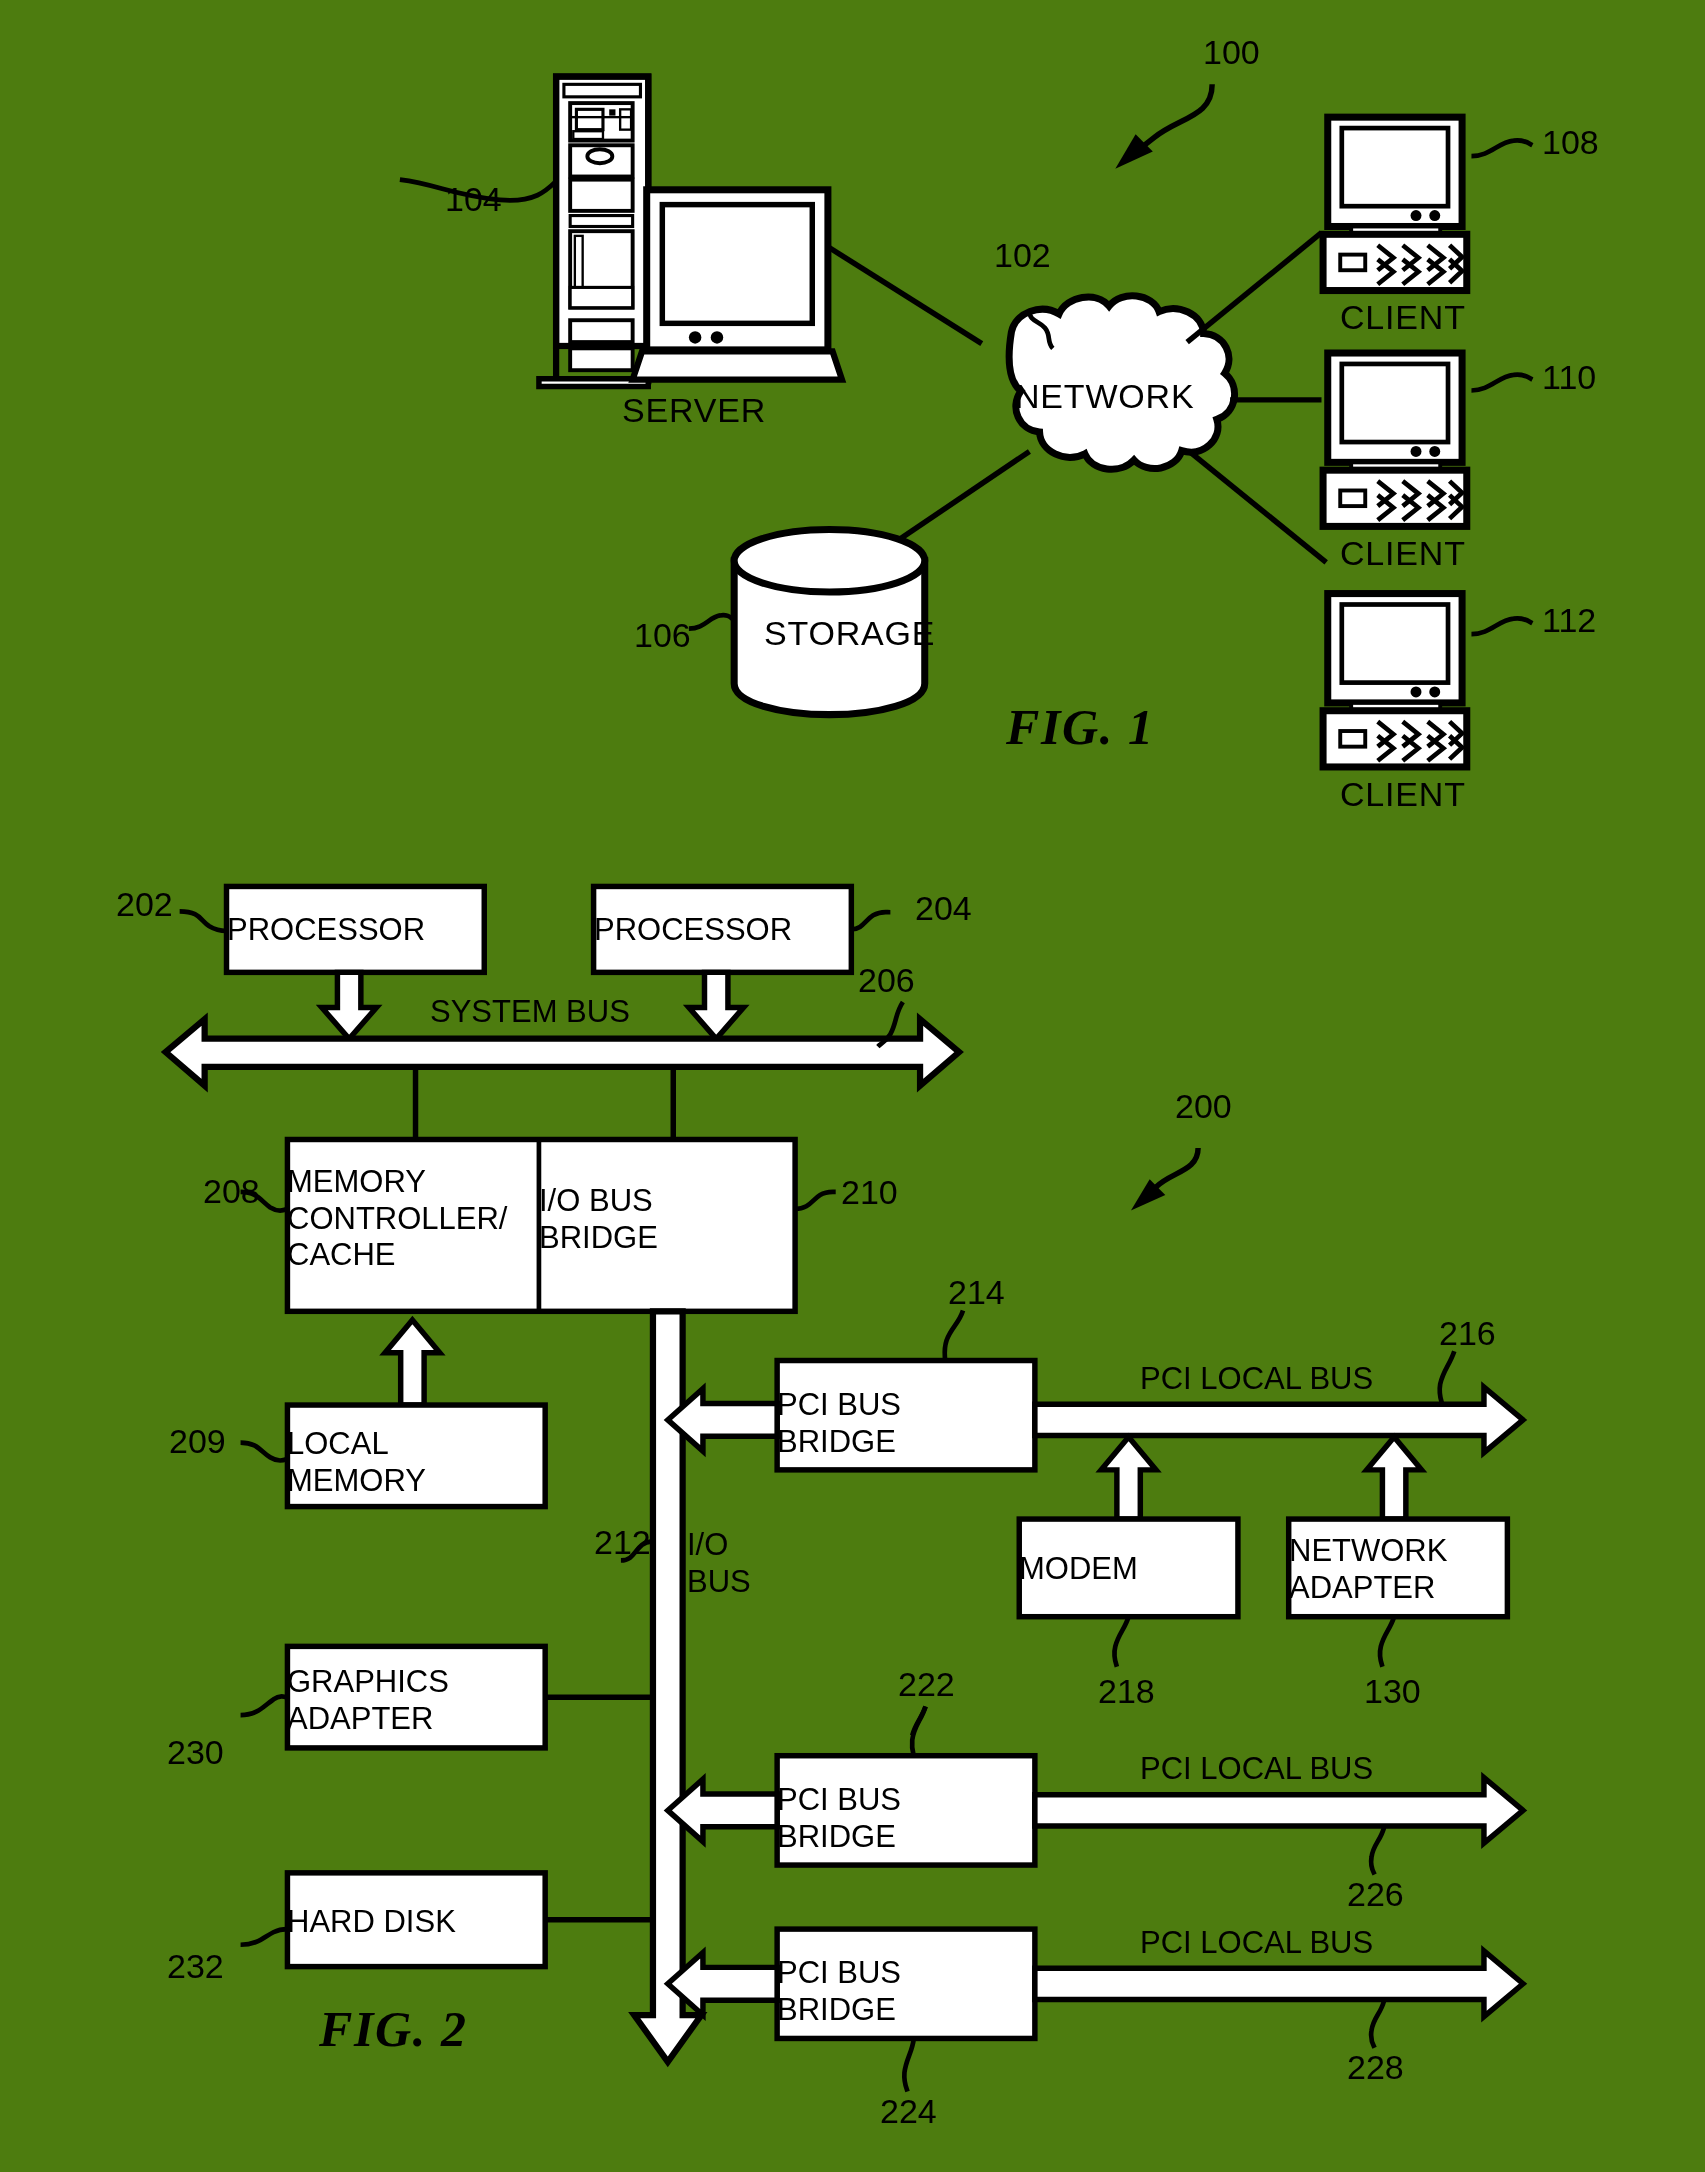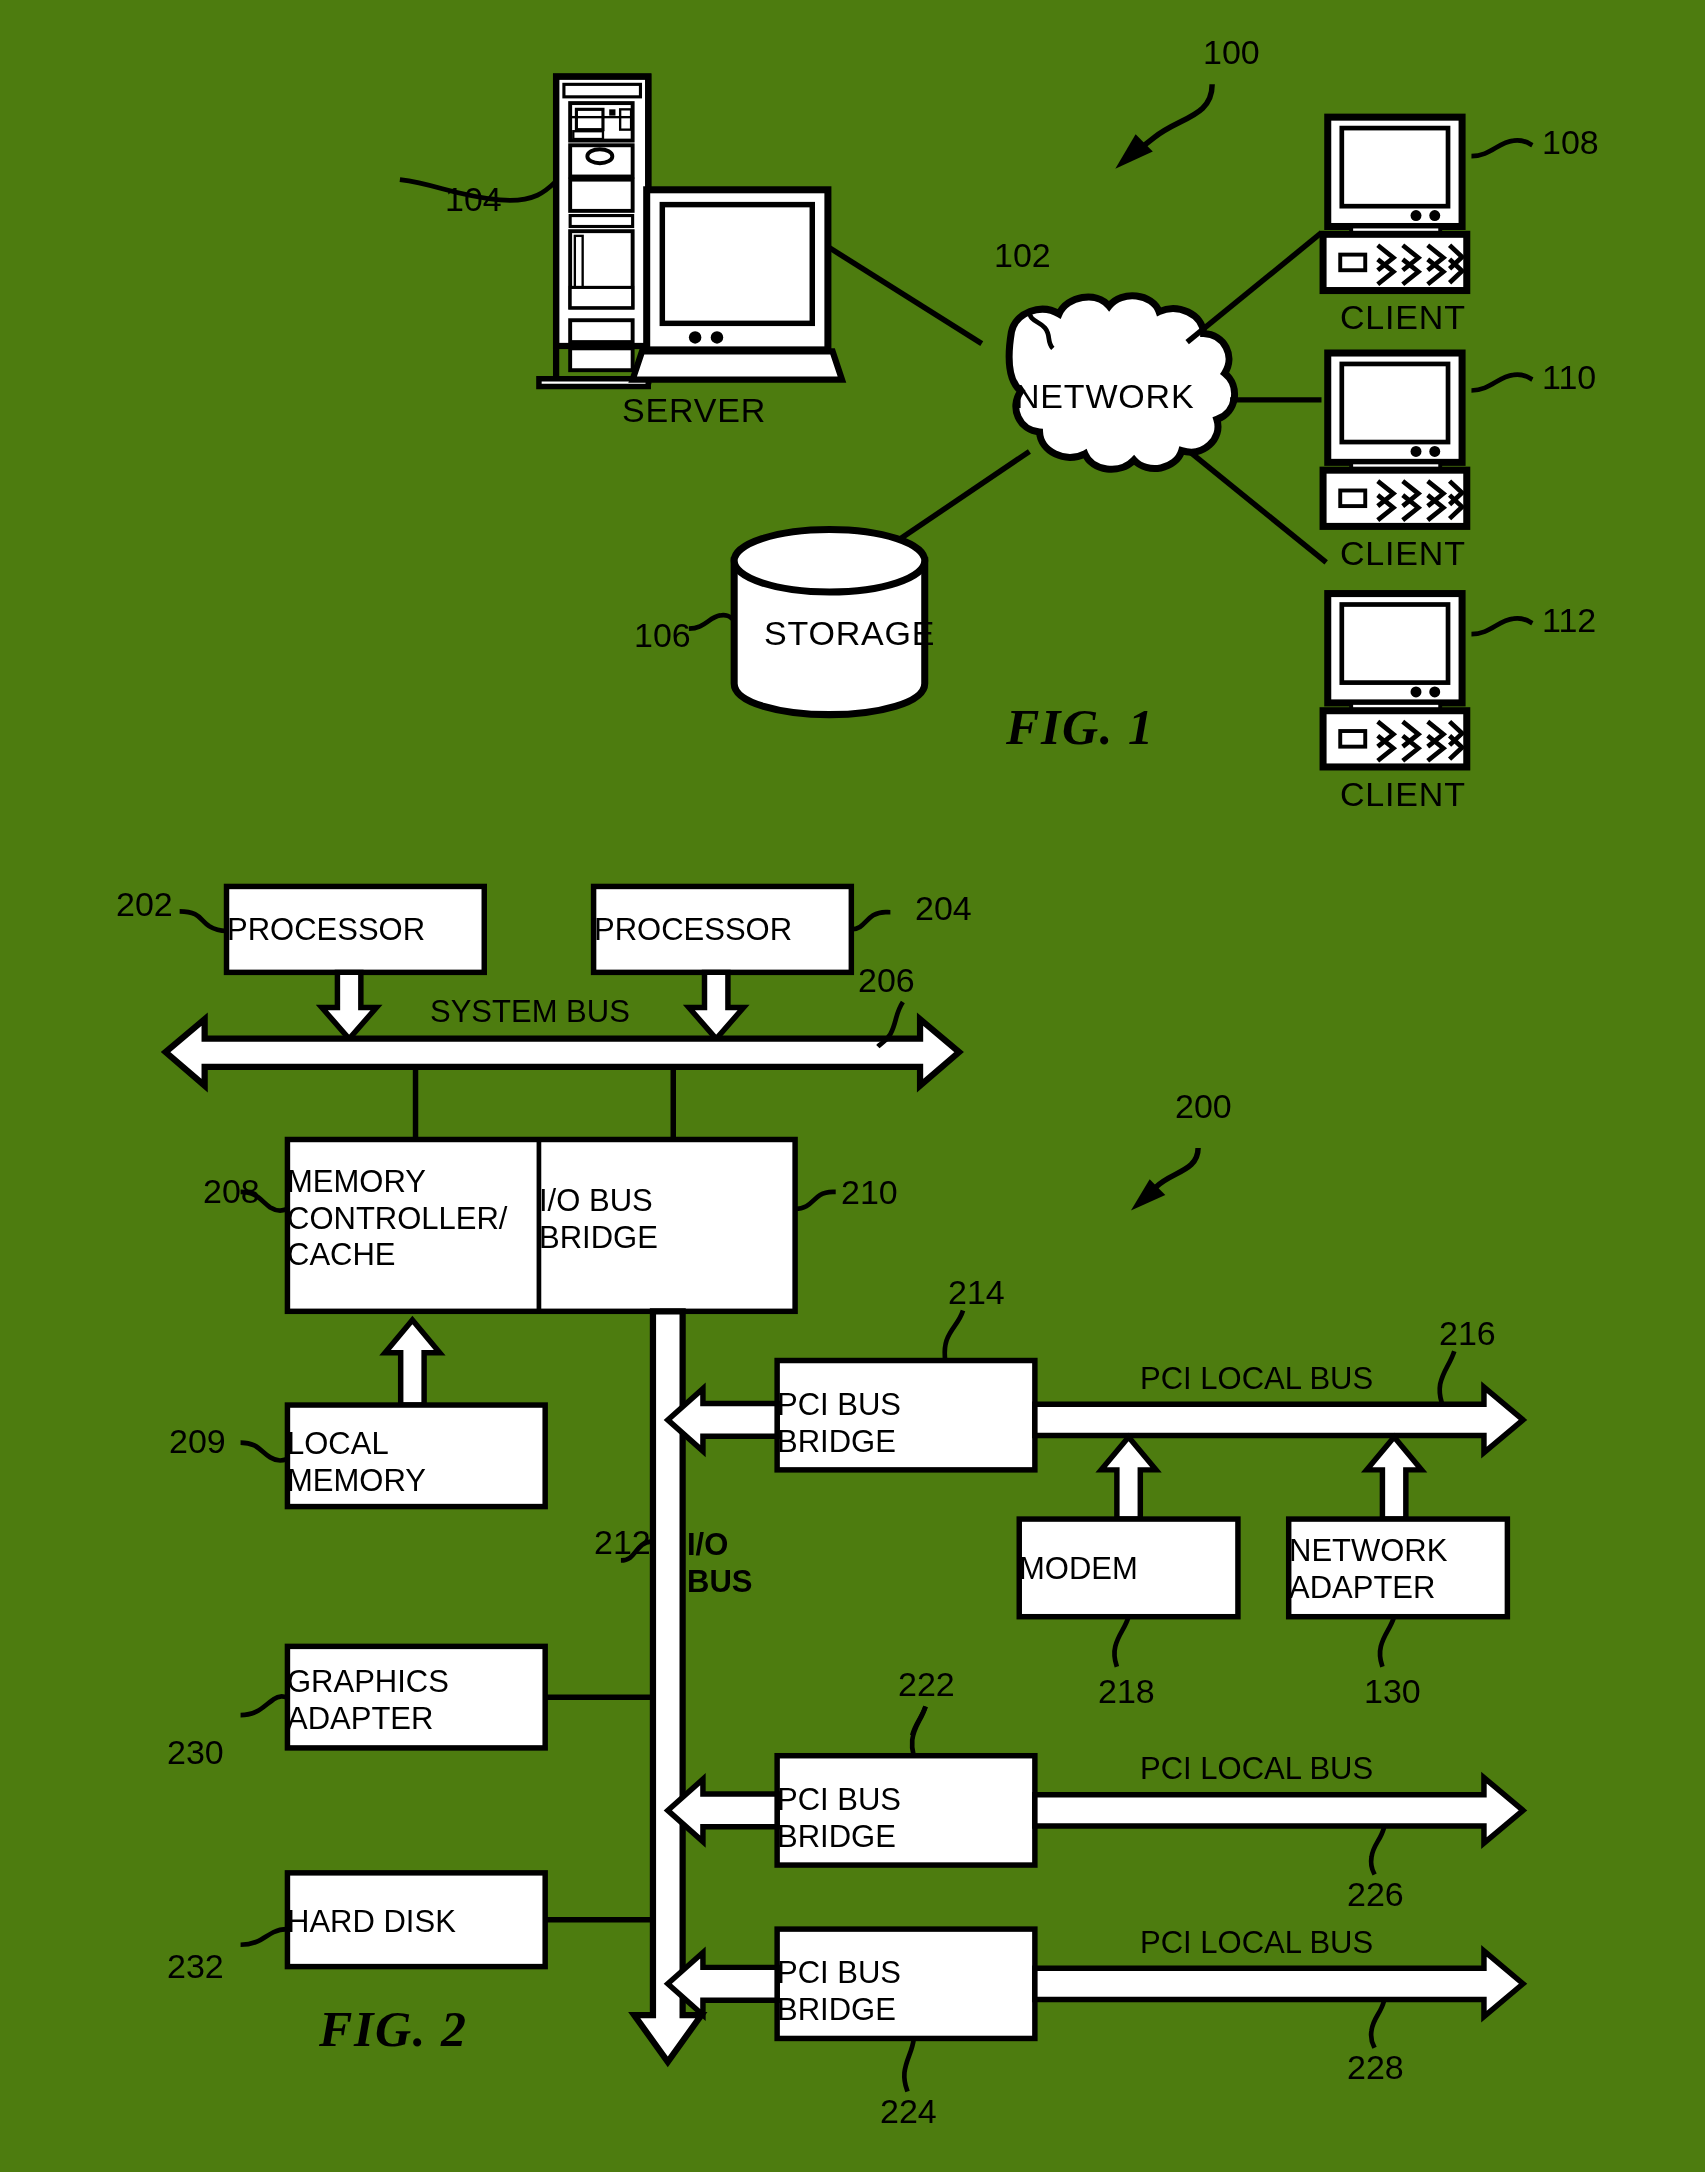--- a/index.html
+++ b/index.html
@@ -345,21 +345,21 @@
 MEMORY</div>
 
   <div class="reftext" style="left:948px; top:1273px;">214</div>
   <div class="boxlabel" style="left:777px; top:1387px; width:258px;">PCI BUS
 BRIDGE</div>
 
   <div class="reftext" style="left:1439px; top:1314px;">216</div>
   <div class="buslabel" style="left:1140px; top:1361px;">PCI LOCAL BUS</div>
 
   <div class="reftext" style="left:594px; top:1523px;">212</div>
-  <div class="boxlabel" style="left:687px; top:1527px; width:94px; text-align:left;font-weight:bold;">I/O
+  <div class="boxlabel" style="left:687px; top:1527px; width:94px; text-align:left;">I/O
 BUS</div>
 
   <div class="boxlabel" style="left:1019px; top:1551px; width:219px;">MODEM</div>
   <div class="reftext" style="left:1098px; top:1672px;">218</div>
 
   <div class="boxlabel" style="left:1289px; top:1533px; width:219px;">NETWORK
 ADAPTER</div>
   <div class="reftext" style="left:1364px; top:1672px;">130</div>
 
   <div class="boxlabel" style="left:287px; top:1664px; width:258px;">GRAPHICS

